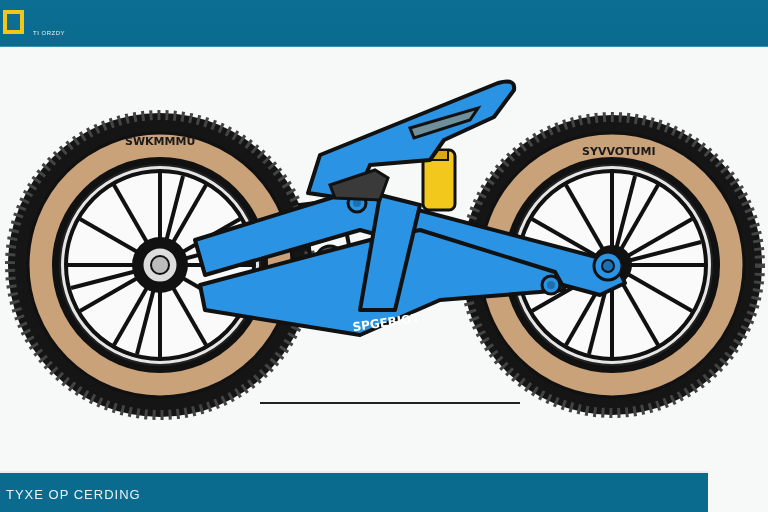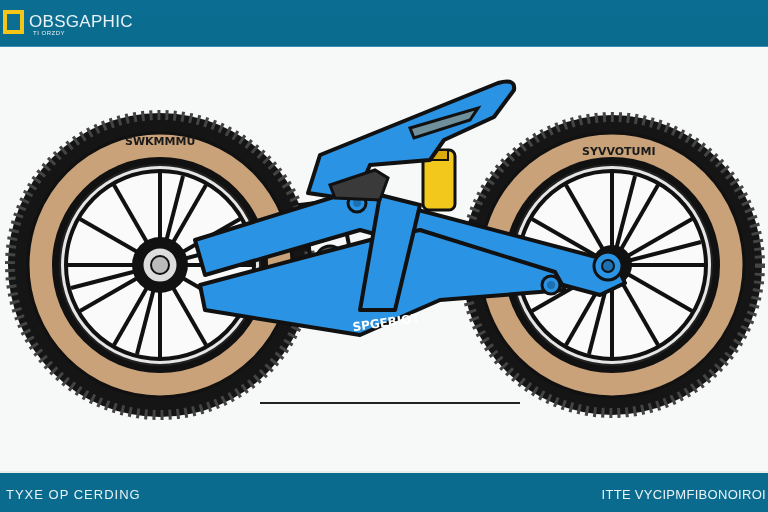--- a/index.html
+++ b/index.html
@@ -17,38 +17,37 @@
     .brand {
       position: absolute; left: 29px; top: 12px; color: #e9f3f7;
       font-family: "Liberation Sans", sans-serif; font-size: 17px; letter-spacing: 0.3px;
     }
     .brand-sub {
       position: absolute; left: 33px; top: 30px; color: #e9f3f7;
       font-family: "Liberation Sans", sans-serif; font-size: 6px; letter-spacing: 0.5px;
     }
     .canvas { position: absolute; left: 0; top: 48px; width: 764px; height: 423px; }
     .footer {
-      position: absolute; left: 0; top: 471px; width: 768px; height: 41px;
+      position: absolute; left: 0; top: 471px; width: 708px; height: 41px;
       background: #0a6b8e; border-top: 2px solid #e8eef0;
     }
     .footer-left {
       position: absolute; left: 6px; top: 14px; color: #e9f3f7;
       font-family: "Liberation Sans", sans-serif; font-size: 13px; letter-spacing: 1px;
     }
     .footer-right {
       position: absolute; right: 2px; top: 14px; color: #e9f3f7;
       font-family: "Liberation Sans", sans-serif; font-size: 13px; letter-spacing: 0.3px;
     }
   </style>
 </head>
 <body>
 
 <div class="header">
   <div class="logo-box"></div>
-  <div class="brand">OBSGAPHIC</div>
   <div class="brand-sub">TI ORZDY</div>
 </div>
 
 <div class="canvas">
   <svg width="768" height="423" viewBox="0 48 768 423" xmlns="http://www.w3.org/2000/svg">
 
     <line x1="260" y1="403" x2="520" y2="403" stroke="#222" stroke-width="2"></line>
 
     <g>
       <circle cx="160" cy="265" r="152" fill="#151515"></circle>
@@ -142,14 +141,13 @@
       <circle cx="608" cy="266" r="14" fill="#2a93e3" stroke="#111" stroke-width="3"></circle>
       <circle cx="608" cy="266" r="6" fill="#1c6fb0" stroke="#111" stroke-width="2"></circle>
 
       <path d="M330 185 L375 170 L388 178 L380 200 L335 198 Z" fill="#3a3a3a" stroke="#111" stroke-width="3"></path>
     </g>
   </svg>
 </div>
 
 <div class="footer">
   <div class="footer-left">TYXE OP CERDING</div>
-  <div class="footer-right">ITTE VYCIPMFIBONOIROI</div>
 </div>
 
 </body></html>

